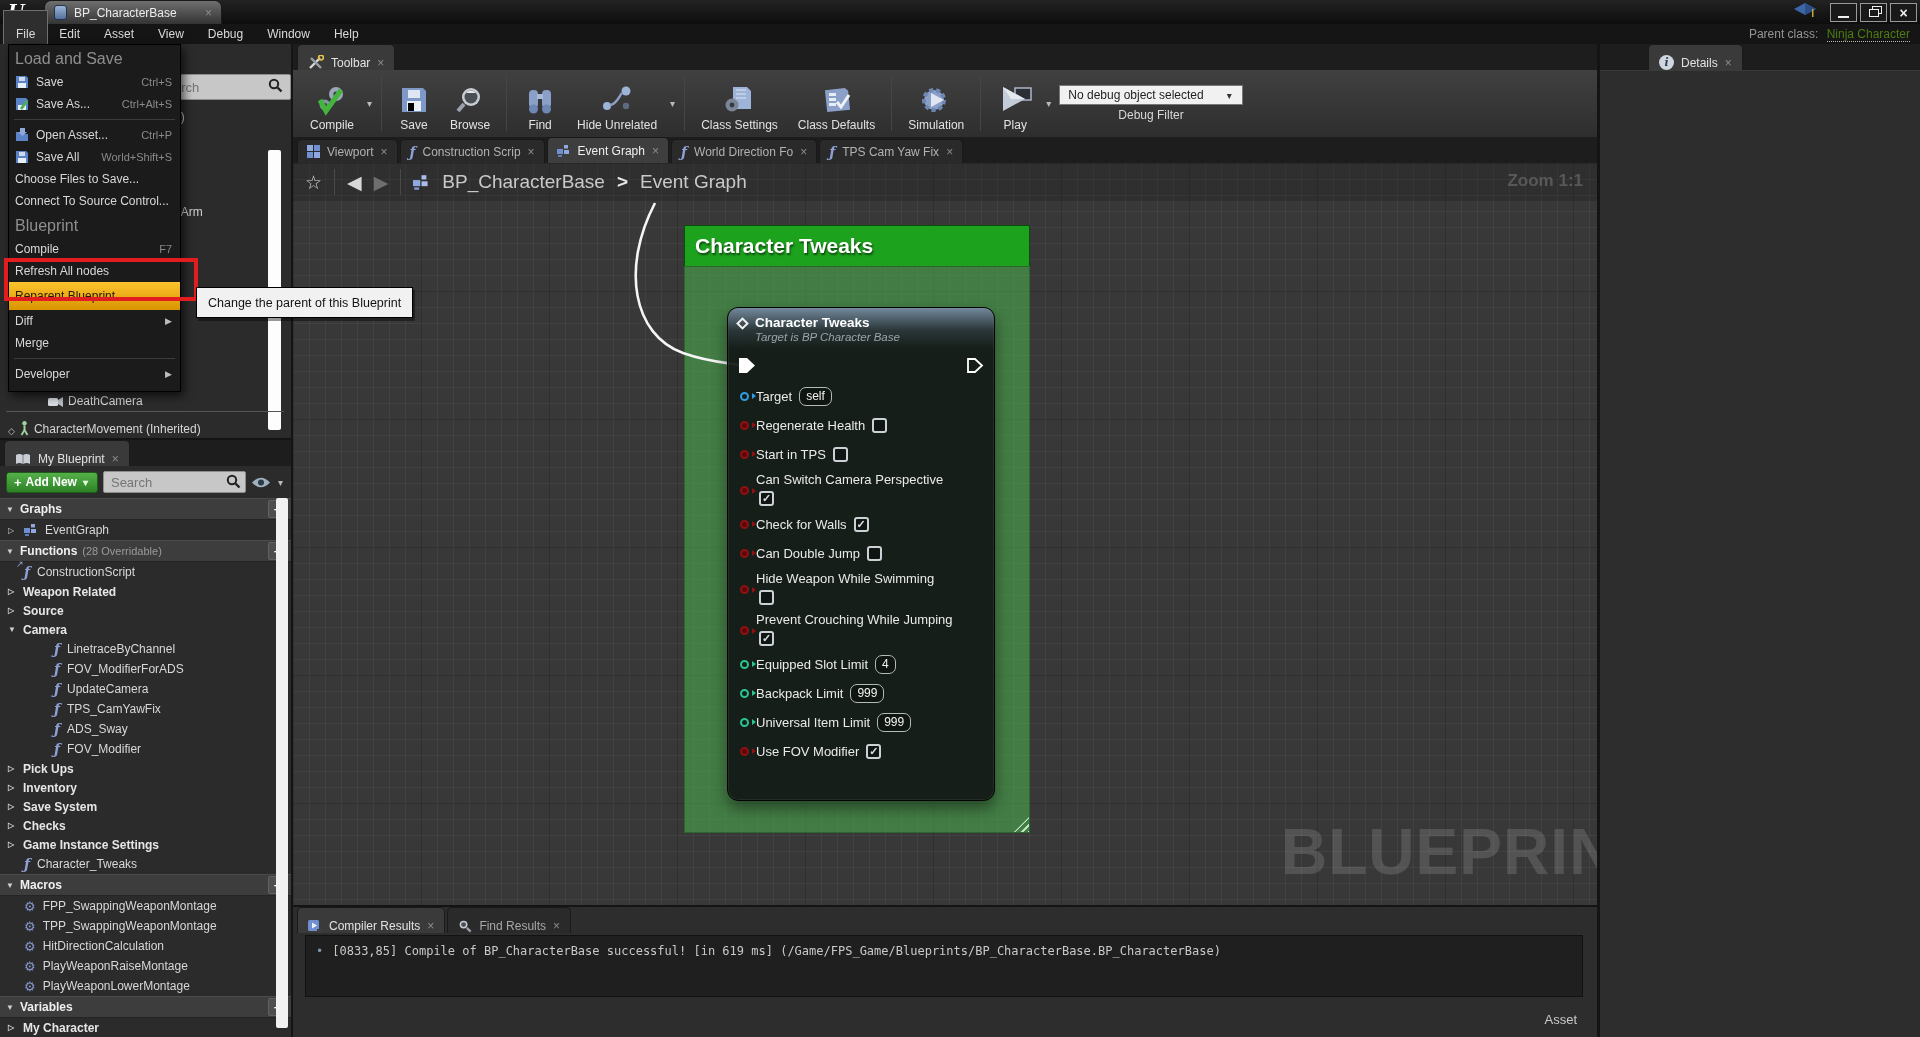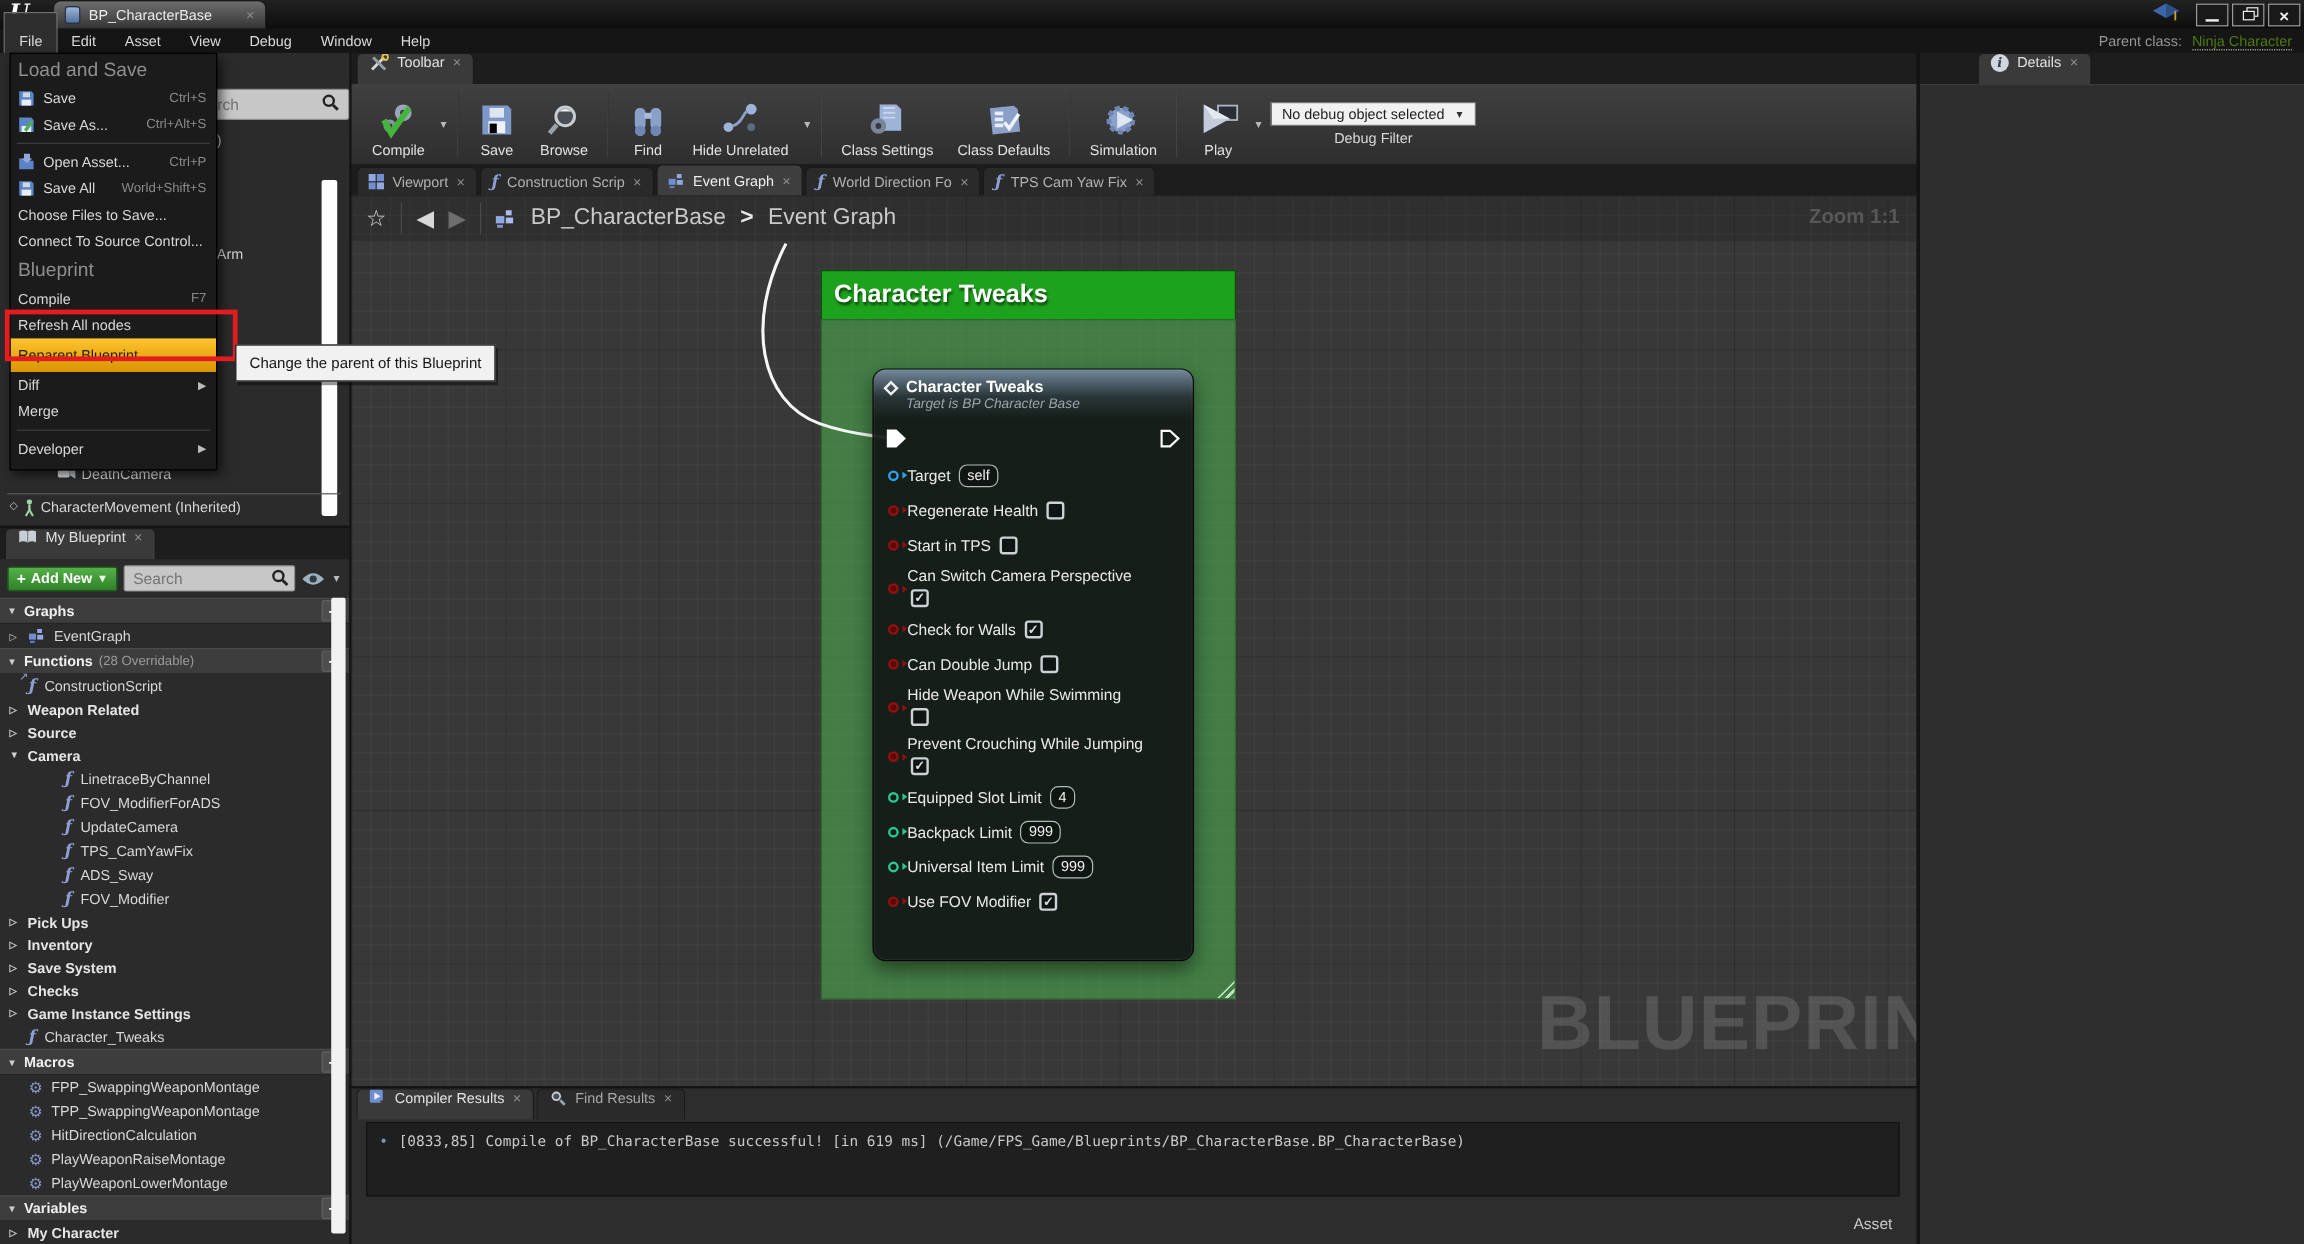--- a/index.html
+++ b/index.html
@@ -21,32 +21,32 @@
 
 
 .menubar{position:absolute;left:0;top:24px;width:1920px;height:20px;background:#151515;display:flex;align-items:center;padding-left:4px}
 .menu-item{padding:16px 12px;color:#dadada}
 .menu-item.active{background:#2e2e2e;outline:1px solid #6f6f6f}
 .parent-class{position:absolute;right:10px;top:3px}
 .pc-label{color:#969696}
 .pc-value{color:#4d7c0f;border-bottom:1px dotted #bbb;margin-left:5px}
 
 
-.ptab{display:flex;align-items:flex-start;gap:7px;height:26px;padding:0 10px;background:#3a3a3a;border-radius:5px 5px 0 0;color:#e2e2e2;width:max-content;border:1px solid #1a1a1a;border-bottom:none}
+.ptab{display:flex;align-items:flex-end;gap:7px;height:26px;padding:0 10px;background:#3a3a3a;border-radius:5px 5px 0 0;color:#e2e2e2;width:max-content;border:1px solid #1a1a1a;border-bottom:none}
 .ptab.dim{background:#2a2a2a;color:#a8a8a8}
 .tabstrip{height:26px;background:#1d1d1d;display:flex;align-items:flex-end;gap:2px;padding-left:4px}
 
 
 .components{position:absolute;left:0;top:44px;width:291px;height:394px;background:#2b2b2b}
 .comp-search{position:absolute;left:150px;top:30px;width:141px;height:26px;background:#c7c7c7;border:1px solid #8d8d8d;border-radius:2px;color:#555;padding:0 24px 0 7px;font-size:13px}
 .comp-mag{position:absolute;left:268px;top:34px}
 .clip-a{position:absolute;left:130px;top:66px;color:#d0d0d0}
 .clip-b{position:absolute;left:146px;top:161px;color:#d0d0d0}
 .comp-scroll{position:absolute;left:268px;top:106px;width:13px;height:280px;background:#fdfdfd;border-radius:2px}
-.crow{position:absolute;display:flex;align-items:flex-start;gap:5px;color:#d6d6d6;height:20px}
+.crow{position:absolute;display:flex;align-items:flex-end;gap:5px;color:#d6d6d6;height:20px}
 .comp-sep{position:absolute;left:6px;top:367px;width:278px;height:1px;background:#565656}
 
 
 .myblueprint{position:absolute;left:0;top:440px;width:291px;height:597px;background:#2b2b2b}
 .mb-controls{display:flex;align-items:center;gap:5px;padding:5px 6px;height:32px}
 .addnew{background:linear-gradient(#55b049,#2d8226);border:1px solid #1d5c19;border-radius:3px;color:#fff;display:flex;align-items:center;gap:4px;padding:2px 7px;font-weight:bold}
 .addnew .plus{font-size:13px}
 .searchwrap{position:relative;flex:1}
 .searchwrap input{width:100%;height:22px;background:#c7c7c7;border:1px solid #8d8d8d;border-radius:2px;color:#555;padding:0 24px 0 7px;font-size:13px}
 .searchwrap svg{position:absolute;right:5px;top:3px}
@@ -62,21 +62,21 @@
 .gearico{color:#8496cc;font-size:13px;line-height:1}
 .mb-scroll{position:absolute;right:3px;top:0;width:12px;height:530px;background:#f2f2f2;border-radius:2px}
 
 
 .toolbar-tabs{position:absolute;left:293px;top:44px;width:1304px;height:26px}
 .toolbar-body{position:absolute;left:293px;top:70px;width:1304px;height:67px;background:linear-gradient(#404040,#2e2e2e);display:flex;align-items:stretch;padding:2px 8px;gap:2px}
 .tbtn{display:flex;flex-direction:column;align-items:center;justify-content:flex-end;gap:2px;padding:3px 9px;color:#e2e2e2;font-size:12px}
 .tsep{width:1px;background:#1e1e1e;border-right:1px solid #454545;margin:4px 5px}
 .caret{color:#b9b9b9;font-size:10px;align-self:center;margin:0 2px}
 .debug-wrap{display:flex;flex-direction:column;align-items:center;justify-content:center;gap:3px;margin-left:4px}
-.debug-select{background:#f1f1f1;color:#1e1e1e;border:1px solid #777;padding:2px 8px;display:flex;align-items:flex-start;gap:8px;font-size:12px}
+.debug-select{background:#f1f1f1;color:#1e1e1e;border:1px solid #777;padding:2px 8px;display:flex;align-items:flex-start;gap:21px;font-size:12px}
 .debug-select .caret{color:#333}
 .debug-label{color:#d8d8d8}
 
 
 .graphtabs{position:absolute;left:293px;top:137px;width:1304px;height:26px}
 .gtab{display:flex;align-items:center;gap:7px;height:24px;padding:0 9px;background:#2a2a2a;border-radius:5px 5px 0 0;color:#b2b2b2;border:1px solid #191919;border-bottom:none}
 .gtab.active{background:#3e3e3e;color:#f0f0f0;height:26px}
 
 
 .canvas{position:absolute;left:293px;top:163px;width:1304px;height:742px;overflow:hidden;background-color:#383838;background-image:linear-gradient(rgba(0,0,0,.28) 1px,transparent 1px),linear-gradient(90deg,rgba(0,0,0,.28) 1px,transparent 1px),linear-gradient(rgba(255,255,255,.045) 1px,transparent 1px),linear-gradient(90deg,rgba(255,255,255,.045) 1px,transparent 1px);background-size:128px 128px,128px 128px,16px 16px,16px 16px}

